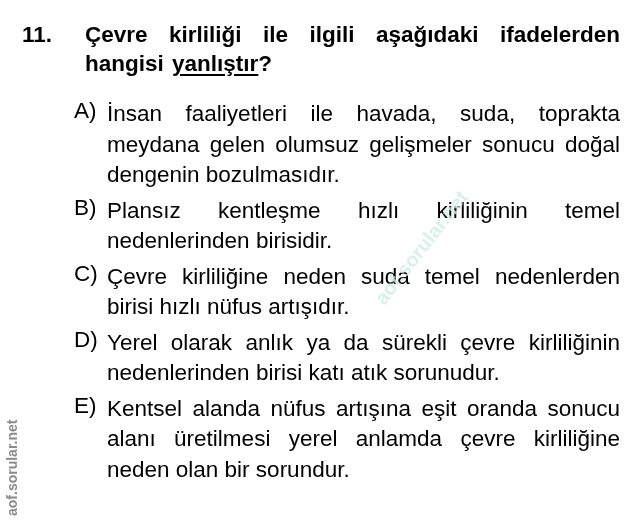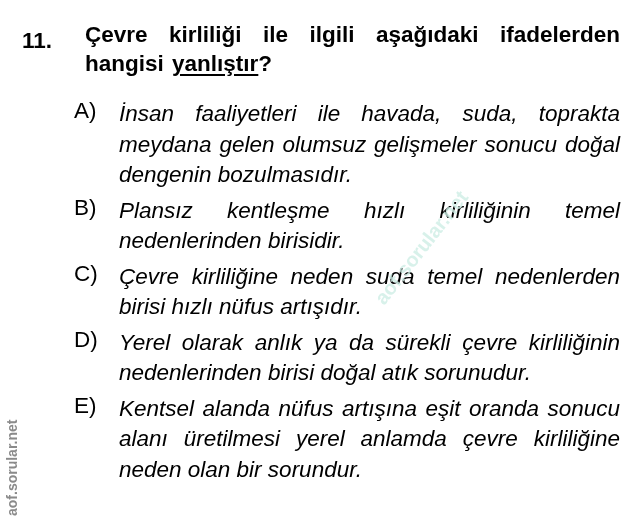--- a/index.html
+++ b/index.html
@@ -20,21 +20,21 @@
       left: 22px;
       top: 20px;
       width: 598px;
       font-weight: bold;
       font-size: 22.5px;
       line-height: 29px;
     }
     .q-number {
       position: absolute;
       left: 0;
-      top: 6px;
+      top: 0;
     }
     .q-text {
       margin-left: 63px;
       text-align: justify;
       text-align-last: left;
       word-spacing: 2px;
     }
     .q-text .u {
       text-decoration: underline;
       text-underline-offset: 3px;
@@ -50,24 +50,23 @@
       font-size: 22.5px;
       line-height: 30.5px;
       margin-bottom: 5px;
     }
     .opt-letter {
       position: absolute;
       left: 0;
       top: -3px;
     }
     .opt-text {
-      margin-left: 45px;
+      margin-left: 33px;
       text-align: justify;
       text-align-last: left;
-      font-style: italic;
     }
     .wm-diag {
       position: absolute;
       left: 370px;
       top: 295px;
       font-size: 20px;
       font-weight: bold;
       color: #cfeee6;
       transform: rotate(-52deg);
       transform-origin: left top;
@@ -103,21 +102,21 @@
   <div class="option">
     <span class="opt-letter">B)</span>
     <div class="opt-text">Plansız kentleşme hızlı kirliliğinin temel nedenlerinden birisidir.</div>
   </div>
   <div class="option">
     <span class="opt-letter">C)</span>
     <div class="opt-text">Çevre kirliliğine neden suda temel nedenlerden birisi hızlı nüfus artışıdır.</div>
   </div>
   <div class="option">
     <span class="opt-letter">D)</span>
-    <div class="opt-text">Yerel olarak anlık ya da sürekli çevre kirliliğinin nedenlerinden birisi doğal atık sorunudur.</div>
+    <div class="opt-text">Yerel olarak anlık ya da sürekli çevre kirliliğinin nedenlerinden birisi katı atık sorunudur.</div>
   </div>
   <div class="option">
     <span class="opt-letter">E)</span>
     <div class="opt-text">Kentsel alanda nüfus artışına eşit oranda sonucu alanı üretilmesi yerel anlamda çevre kirliliğine neden olan bir sorundur.</div>
   </div>
 </div>
 
 <div class="wm-diag">aof.sorular.net</div>
 <div class="wm-vert">aof.sorular.net</div>
 

